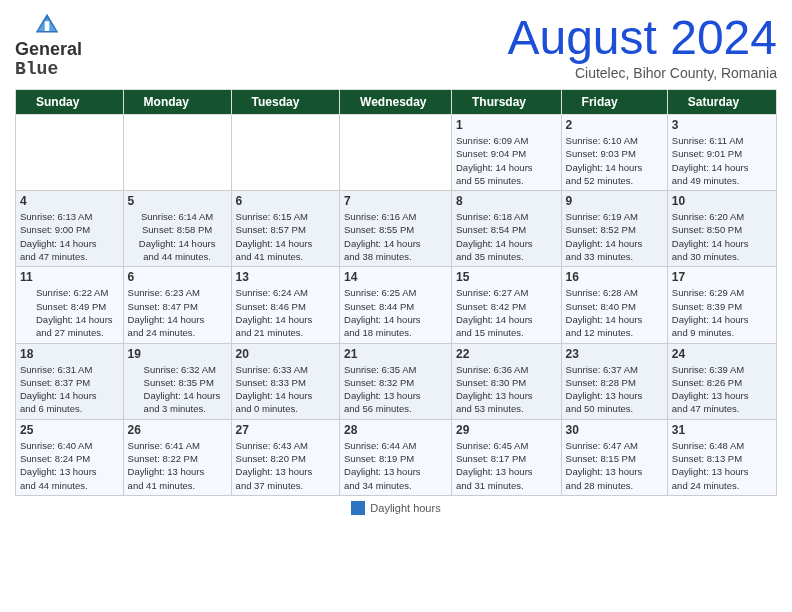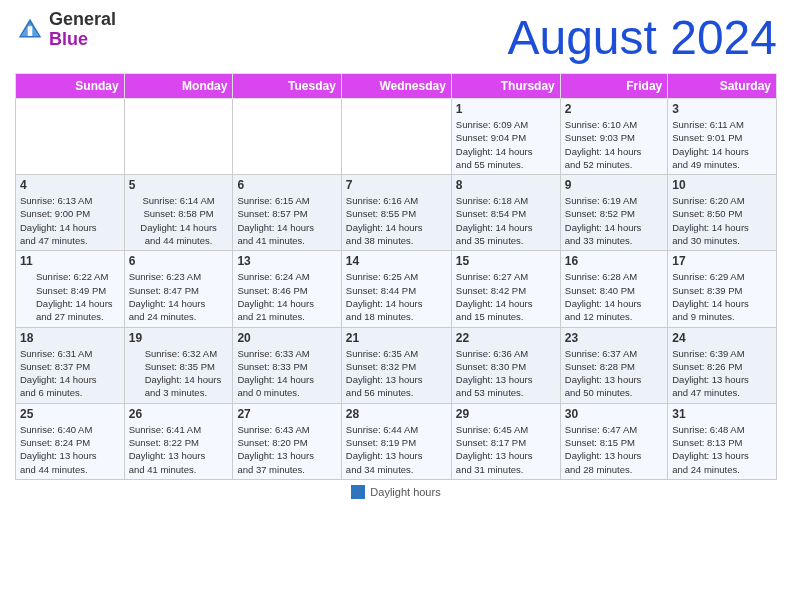--- a/index.html
+++ b/index.html
@@ -17,30 +17,31 @@
     }
     .header {
       display: flex;
       justify-content: space-between;
       align-items: flex-start;
       margin-bottom: 8px;
     }
     .logo {
       display: flex;
       align-items: center;
+      flex-direction: column;
     }
     .logo-text {
       display: flex;
       flex-direction: column;
       font-size: 18px;
       font-weight: bold;
       line-height: 1.1;
     }
     .logo-general { color: #333; }
-    .logo-blue { color: #a21caf; }
+    .logo-blue { color: #404040; font-family: Liberation Mono, monospace; }
     .logo-icon {
       width: 30px;
       height: 30px;
       margin-right: 4px;
     }
     .title-block {
       text-align: right;
     }
     .main-title {
       font-size: 48px;
@@ -50,24 +51,24 @@
     .subtitle {
       font-size: 14px;
       color: #555;
     }
     .calendar {
       width: 100%;
       border-collapse: collapse;
       font-size: 10px;
     }
     .calendar thead tr th {
-      background-color: #d946ef;
+      background-color: #14532d;
       color: #fff;
-      text-align: right;
-      padding: 5px 5px;
+      text-align: left;
+      padding: 5px 20px;
       font-size: 12px;
       font-weight: bold;
       border: 1px solid #ddd;
     }
     .calendar tbody tr td {
       vertical-align: top;
       border: 1px solid #ccc;
       padding: 3px 4px;
       width: 113px;
       min-height: 70px;
@@ -122,20 +123,21 @@
         <polygon points="20,10 32,28 8,28" fill="#5ba0e0"></polygon>
         <rect x="17" y="15" width="6" height="13" fill="#fff"></rect>
       </svg>
       <div class="logo-text">
         <span class="logo-general">General</span>
         <span class="logo-blue">Blue</span>
       </div>
     </div>
     <div class="title-block">
       <div class="main-title">August 2024</div>
+      <div class="subtitle">Ciutelec, Bihor County, Romania</div>
     </div>
   </div>
 
   <table class="calendar">
     <thead>
       <tr>
       <th>Sunday</th>
           <th>Monday</th>
           <th>Tuesday</th>
           <th>Wednesday</th>

